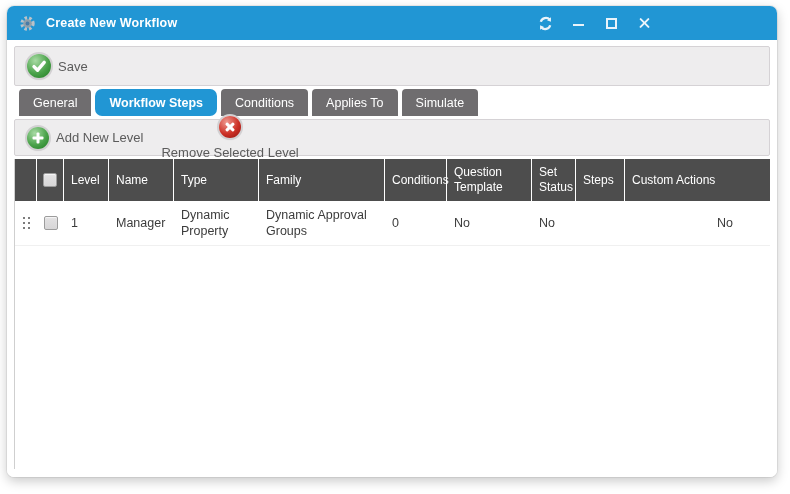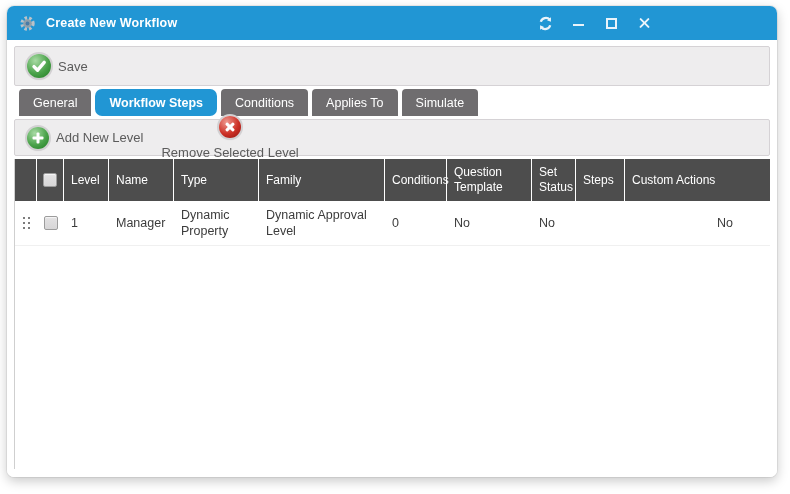--- a/index.html
+++ b/index.html
@@ -210,21 +210,21 @@
       <div class="grid-row">
         <div class="cell c0">
           <div class="drag-dots"></div>
         </div>
         <div class="cell c1">
           <div class="checkbox"></div>
         </div>
         <div class="cell c2">1</div>
         <div class="cell c3">Manager</div>
         <div class="cell c4">Dynamic Property</div>
-        <div class="cell c5">Dynamic Approval Level</div>
+        <div class="cell c5">Dynamic Approval Groups</div>
         <div class="cell c6">0</div>
         <div class="cell c7">No</div>
         <div class="cell c8">No</div>
         <div class="cell c9"></div>
         <div class="cell c10"></div>
         <div class="cell c11">No</div>
       </div>
 
       <div class="grid-filler"></div>
     </div>

